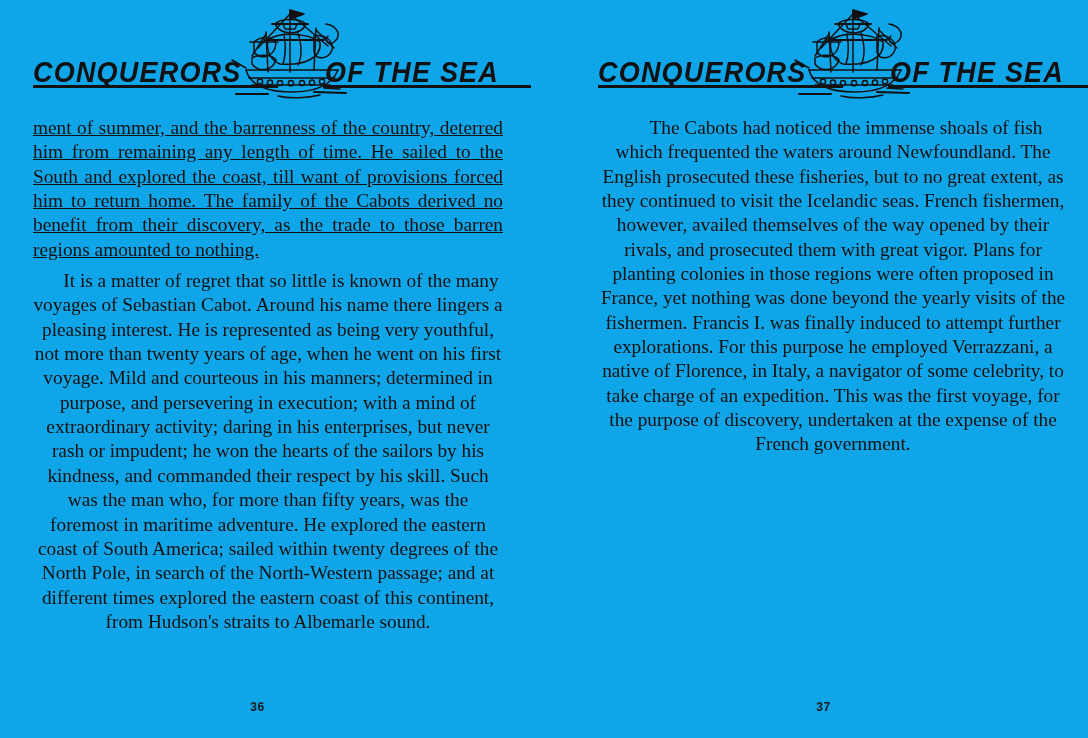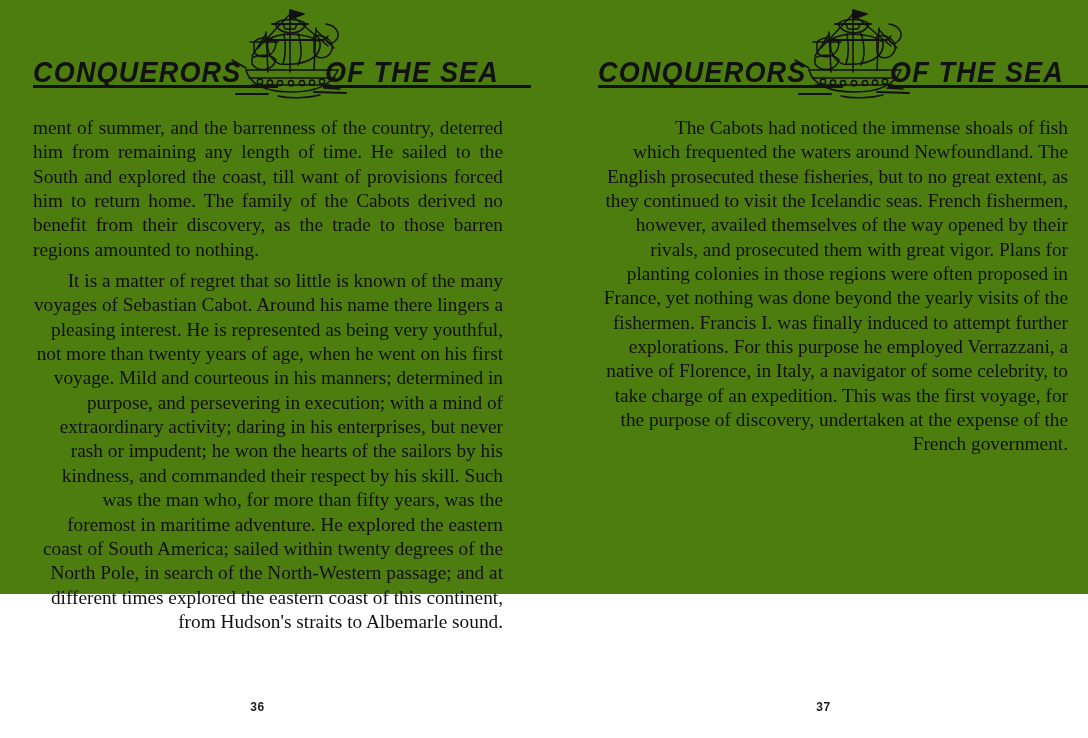--- a/index.html
+++ b/index.html
@@ -12,22 +12,22 @@
     width: 1088px;
     height: 738px;
     overflow: hidden;
     font-family: "Liberation Serif", "DejaVu Serif", serif;
     color: #0a0a0a;
   }
 
   .spread {
     position: relative;
     width: 1088px;
-    height: 594px;
-    background: #4d7c0f;
+    height: 738px;
+    background: #0ea5e9;
   }
 
   .page {
     position: absolute;
     top: 0;
     height: 738px;
   }
   .page-left  { left: 0px;   width: 545px; }
   .page-right { left: 545px; width: 543px; }
 
@@ -95,26 +95,27 @@
   }
   .page-left .column  { left: 33px; top: 116px; width: 470px; }
   .page-right .column { left: 53px; top: 116px; width: 470px; }
 
   .column p {
     margin: 0;
     text-indent: 26px;
   }
   .column p.cont {
     text-indent: 0;
+    text-decoration: underline;
   }
   .column p + p {
     margin-top: 7px;
   }
   .column p:last-child {
-    text-align: right;
+    text-align: center;
   }
 
   .folio {
     position: absolute;
     bottom: 24px;
     width: 100%;
     text-align: center;
     font-family: "Liberation Sans", "DejaVu Sans", sans-serif;
     font-size: 12px;
     font-weight: 700;

